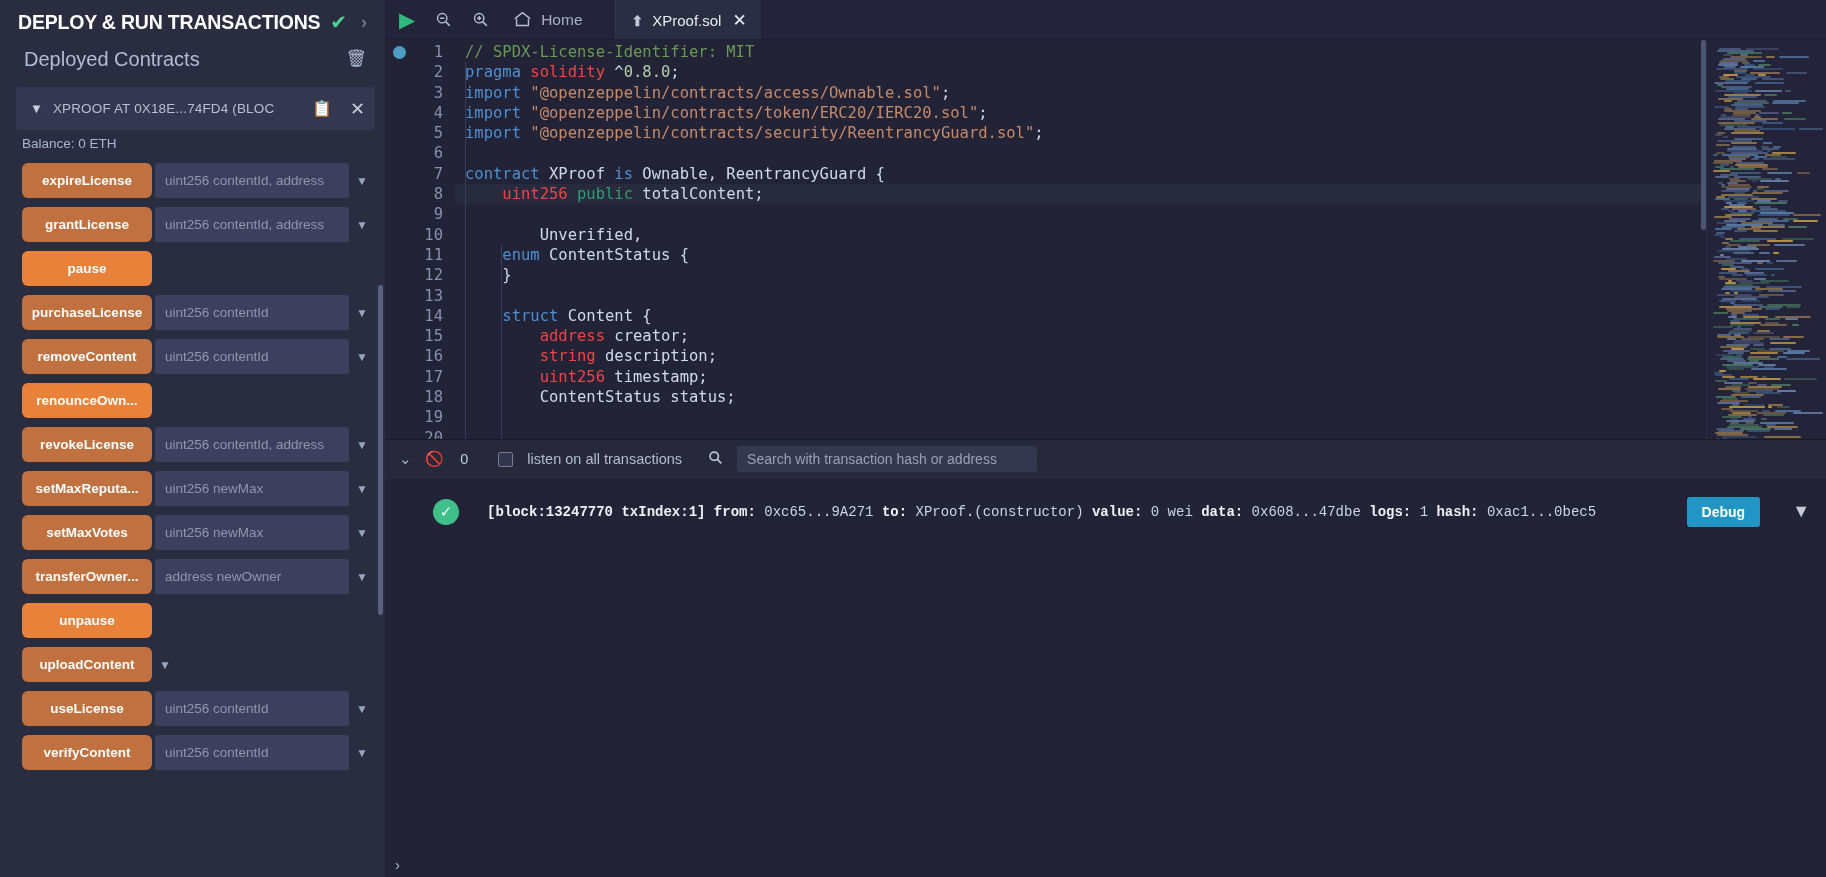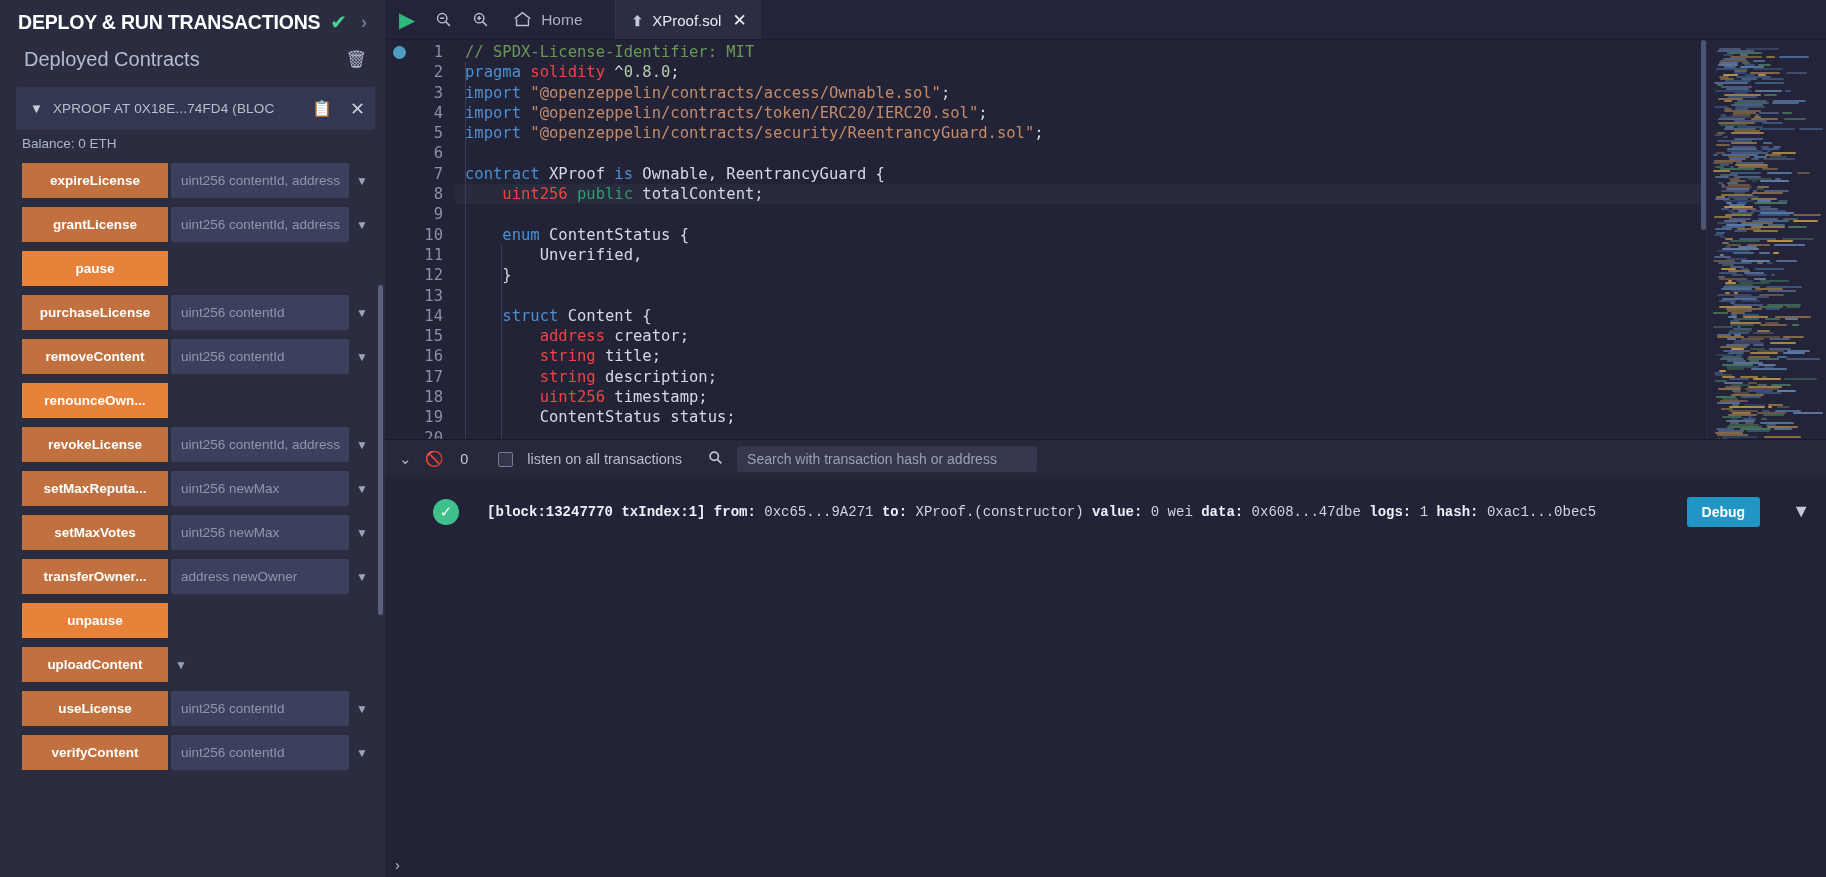--- a/index.html
+++ b/index.html
@@ -26,21 +26,21 @@
     height: 42px;
   }
   .lp-title {
     font-size: 19.5px; font-weight: bold; letter-spacing: -0.2px;
     color: #ffffff; white-space: nowrap;
   }
   .check-icon { color: #4ad295; font-size: 20px; line-height: 1; margin-left: 2px; }
   .chev-right { color: #6d7490; font-size: 18px; margin-left: 6px; font-weight: bold;}
 
   .lp-subhead {
-    display: flex; align-items: center; justify-content: space-between;
+    display: flex; justify-content: space-between;
     padding: 6px 18px 10px 24px;
   }
   .lp-subhead-title { font-size: 20px; color: #b6bcd0; font-weight: normal; }
   .trash-icon { color: #b6bcd0; font-size: 17px; cursor: pointer; }
 
   .contract-card {
     margin: 6px 10px 0 16px;
     background: #343750;
     border-radius: 3px;
     padding: 0;
@@ -67,22 +67,22 @@
     position: relative;
     padding-left: 22px;
     padding-right: 10px;
   }
   .fn-row {
     display: flex; align-items: stretch;
     margin-bottom: 9px;
     height: 35px;
   }
   .fn-btn {
-    width: 146px;
-    border-radius: 0;
+    width: 130px;
+    border-radius: 6px;
     border: none;
     color: #ffffff;
     font-size: 13.5px;
     font-weight: bold;
     font-family: "Liberation Sans", sans-serif;
     display: flex; align-items: center; justify-content: center;
     white-space: nowrap; overflow: hidden;
     cursor: pointer;
     flex-shrink: 0;
   }
@@ -442,27 +442,26 @@
       <div class="code-col" id="code-col">
           <div class="code-line"><span class="tok-comment">// SPDX-License-Identifier: MIT</span></div>
           <div class="code-line"><span class="tok-kw">pragma</span><span class="tok-plain"> </span><span class="tok-type">solidity</span><span class="tok-plain"> ^</span><span class="tok-num">0.8.0</span><span class="tok-plain">;</span></div>
           <div class="code-line"><span class="tok-kw">import</span><span class="tok-plain"> </span><span class="tok-str">"@openzeppelin/contracts/access/Ownable.sol"</span><span class="tok-plain">;</span></div>
           <div class="code-line"><span class="tok-kw">import</span><span class="tok-plain"> </span><span class="tok-str">"@openzeppelin/contracts/token/ERC20/IERC20.sol"</span><span class="tok-plain">;</span></div>
           <div class="code-line"><span class="tok-kw">import</span><span class="tok-plain"> </span><span class="tok-str">"@openzeppelin/contracts/security/ReentrancyGuard.sol"</span><span class="tok-plain">;</span></div>
           <div class="code-line"> </div>
           <div class="code-line"><span class="tok-kw">contract</span><span class="tok-plain"> XProof </span><span class="tok-kw">is</span><span class="tok-plain"> Ownable, ReentrancyGuard {</span></div>
           <div class="code-line active"><span class="tok-plain">    </span><span class="tok-type">uint256</span><span class="tok-plain"> </span><span class="tok-vis">public</span><span class="tok-plain"> totalContent;</span></div>
           <div class="code-line"> </div>
+          <div class="code-line"><span class="tok-plain">        Unverified,</span></div>
           <div class="code-line"><span class="tok-plain">    </span><span class="tok-kw">enum</span><span class="tok-plain"> ContentStatus {</span></div>
-          <div class="code-line"><span class="tok-plain">        Unverified,</span></div>
           <div class="code-line"><span class="tok-plain">    }</span></div>
           <div class="code-line"> </div>
           <div class="code-line"><span class="tok-plain">    </span><span class="tok-kw">struct</span><span class="tok-plain"> Content {</span></div>
           <div class="code-line"><span class="tok-plain">        </span><span class="tok-type">address</span><span class="tok-plain"> creator;</span></div>
-          <div class="code-line"><span class="tok-plain">        </span><span class="tok-type">string</span><span class="tok-plain"> title;</span></div>
           <div class="code-line"><span class="tok-plain">        </span><span class="tok-type">string</span><span class="tok-plain"> description;</span></div>
           <div class="code-line"><span class="tok-plain">        </span><span class="tok-type">uint256</span><span class="tok-plain"> timestamp;</span></div>
           <div class="code-line"><span class="tok-plain">        ContentStatus status;</span></div>
           <div class="indent-guide" style="left: 10px; top: 22px; height: 560px;"></div>
           <div class="indent-guide" style="left: 46px; top: 205px; height: 330px;"></div>
         </div>
       <div class="editor-vscroll"></div>
       <div class="minimap" id="minimap">
           <div class="mm-row" style="left: 12px; top: 8px; width: 22px; background: rgb(86, 98, 135); opacity: 0.79;"></div>
           <div class="mm-row" style="left: 39px; top: 8px; width: 33px; background: rgb(86, 98, 135); opacity: 0.49;"></div>

